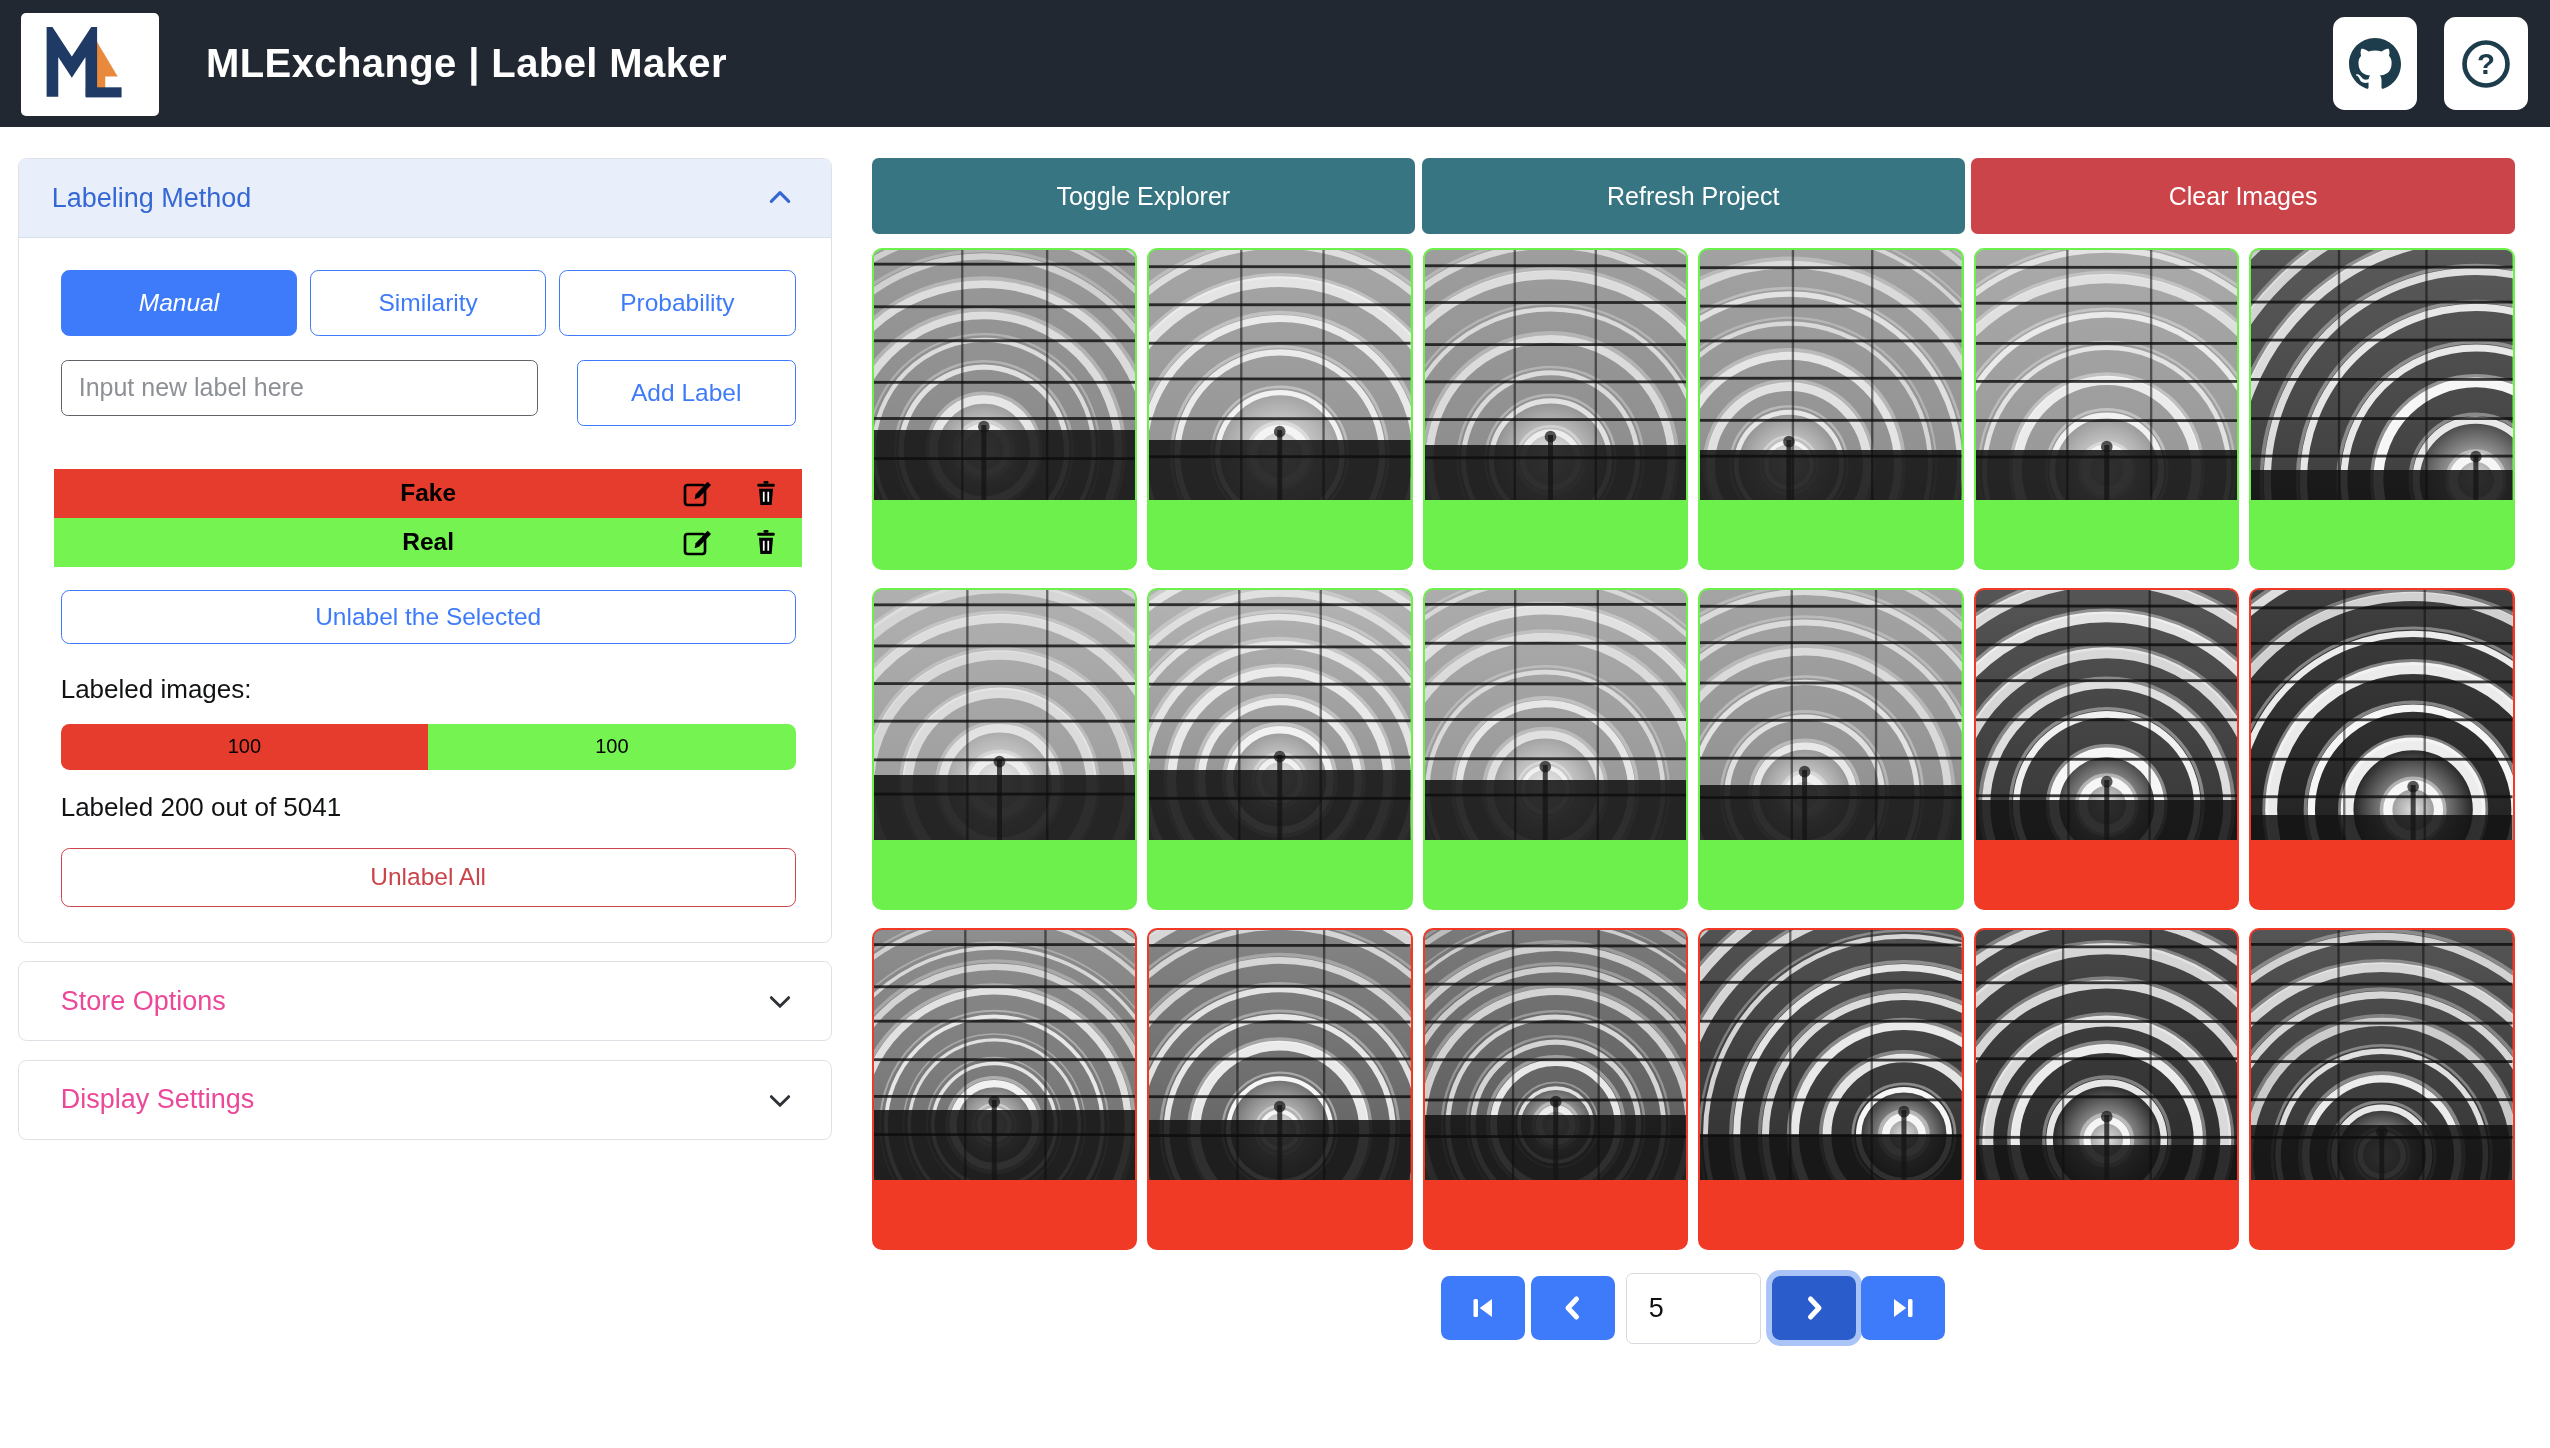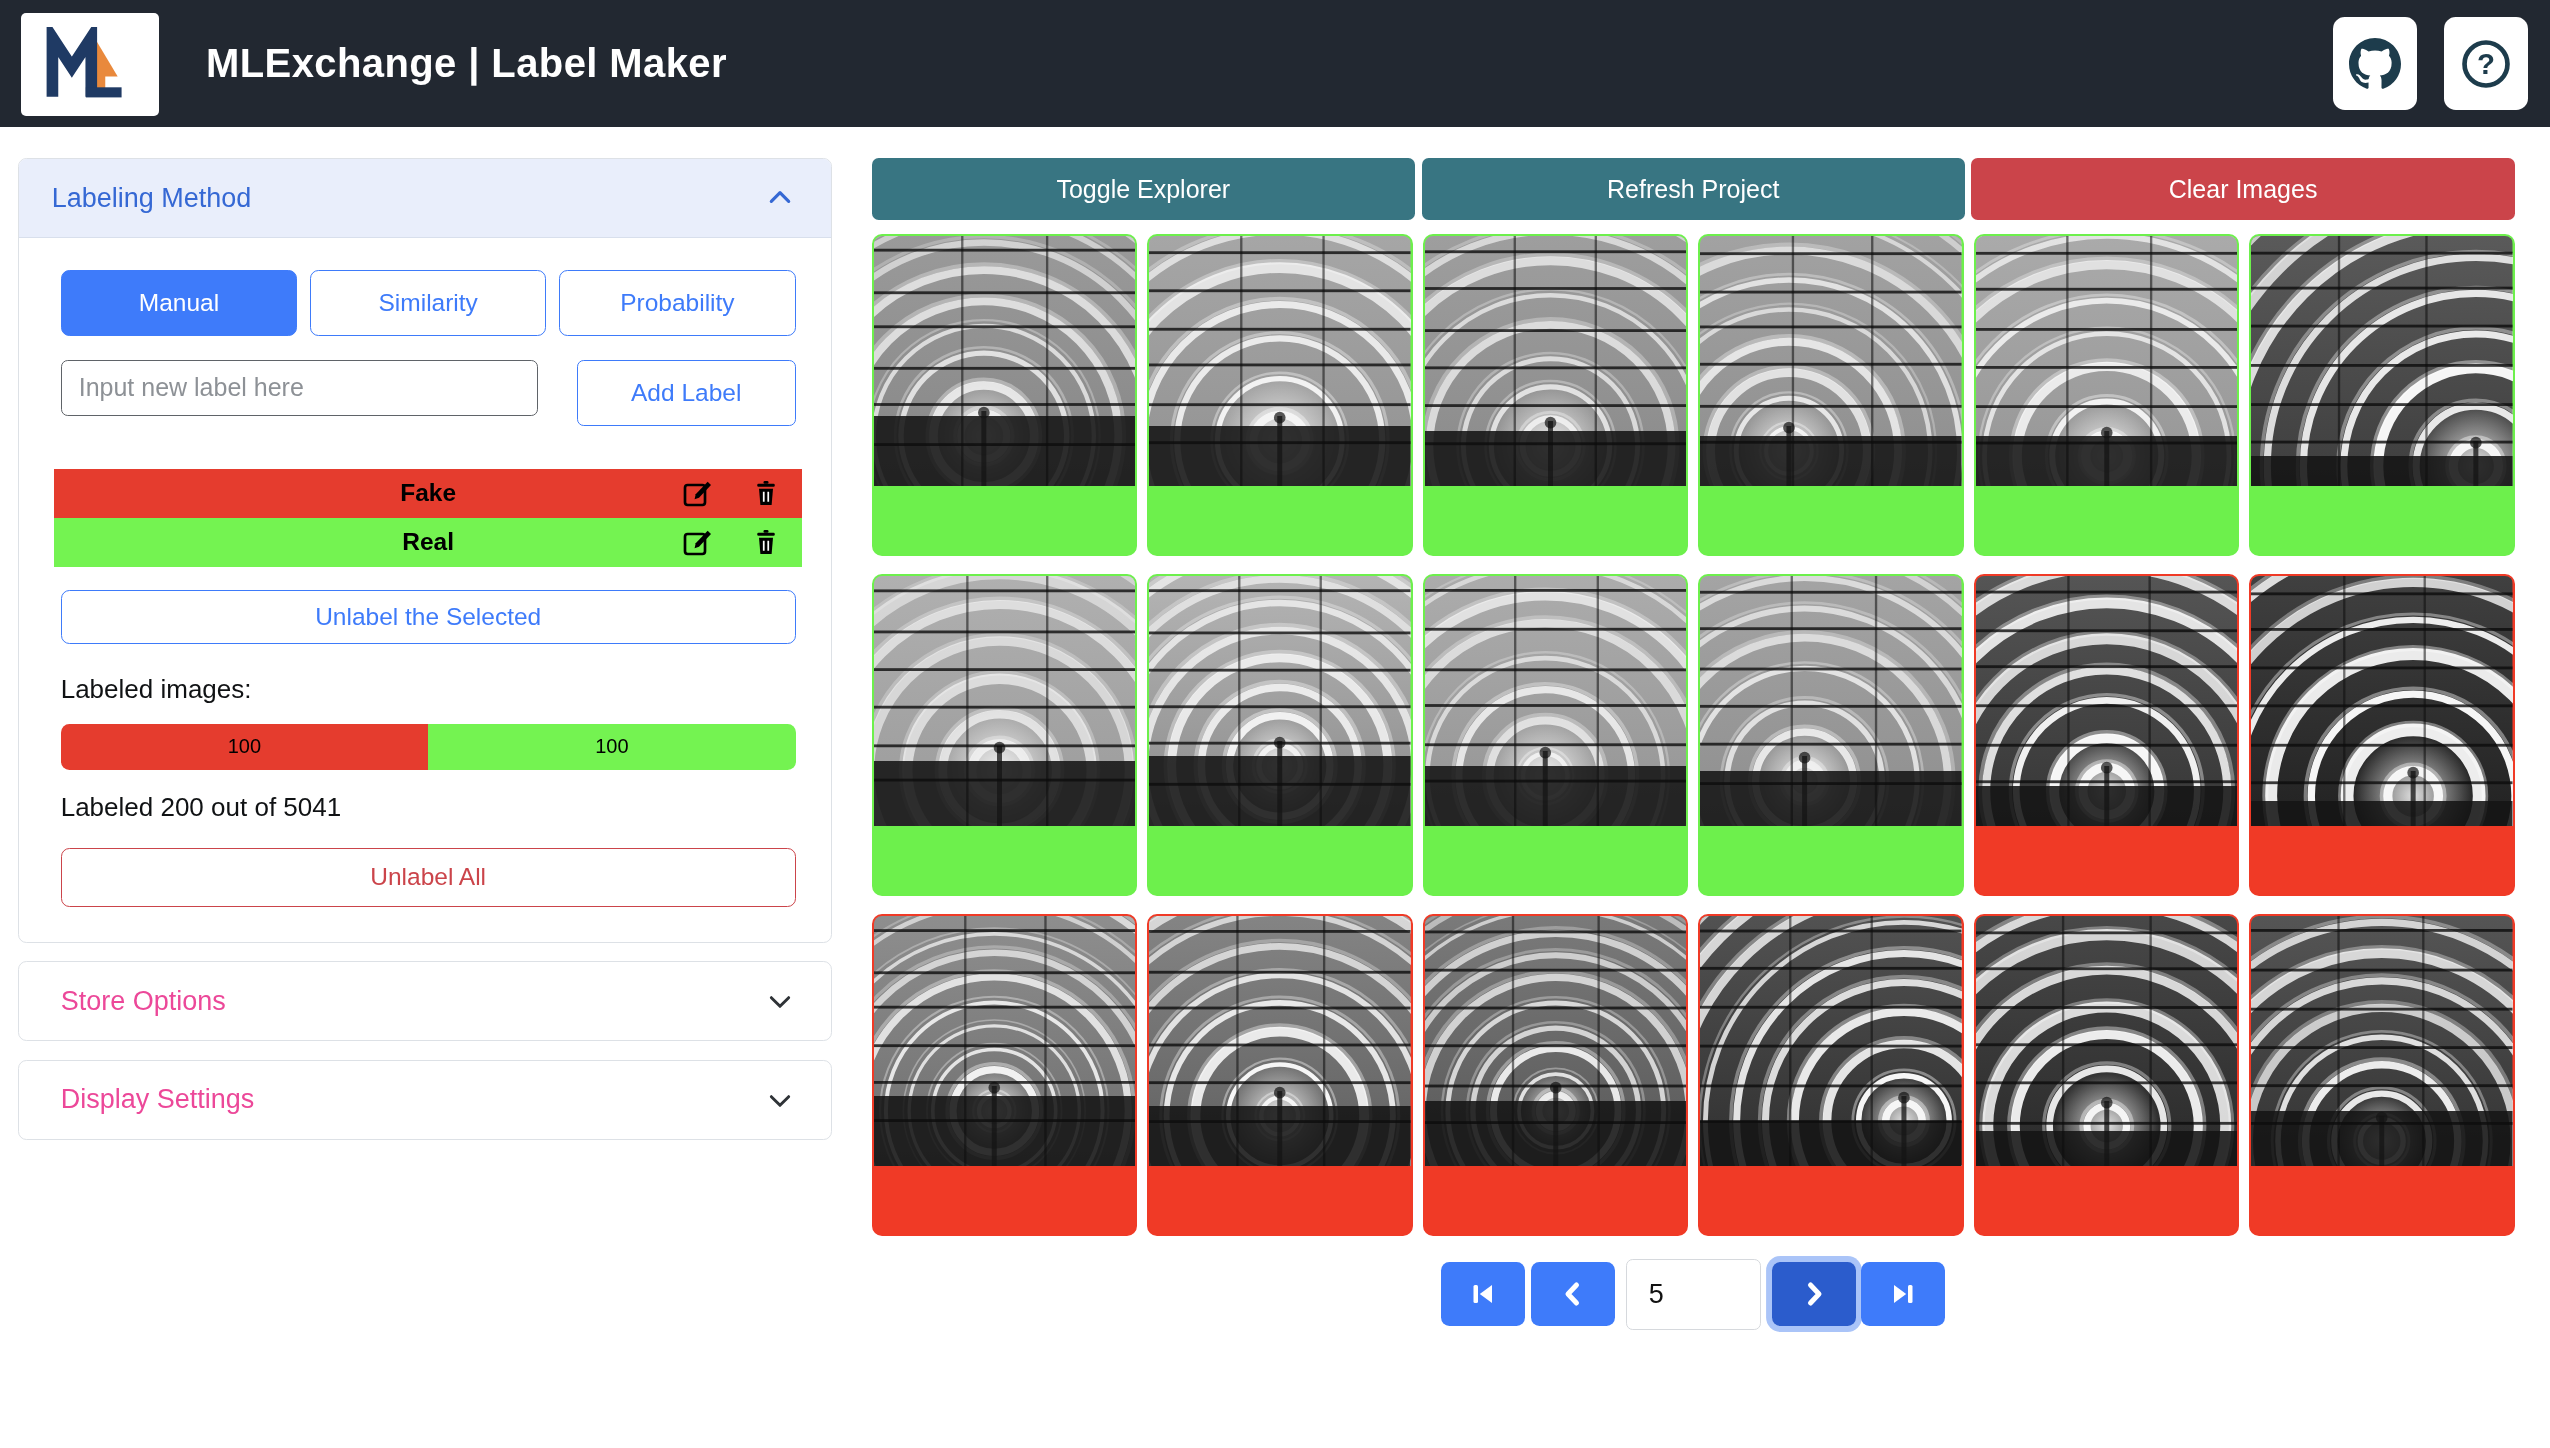--- a/index.html
+++ b/index.html
@@ -26,21 +26,21 @@
     height:79px; padding:0 35px 0 42px; cursor:pointer; }
   .card-head.accent { background:#e9eefb; border-bottom:1.7px solid #d8dfec;padding-left:33px; }
   .card-head.accent .card-title { color:#3568d4; }
   .card-title { font-size:27px; color:#ec4899; }
   .card-body { padding:32px 35px 35px 42px; }
 
   
   .tabs { display:flex; gap:12.7px; margin-bottom:23.6px; }
   .tab { flex:1; height:66px; border:1.7px solid #3e7bfa; border-radius:8.4px; background:#fff;
     color:#3e7bfa; font-size:24.5px; cursor:pointer; font-family:inherit; }
-  .tab.active { background:#3e7bfa; color:#fff; }
+  .tab.active { background:#3e7bfa; color:#fff;font-style:italic; }
 
   
   .addrow { display:flex; justify-content:space-between; margin-bottom:43px; }
   .newlabel-input { width:477px; height:56px; border:1.7px solid #5f6368; border-radius:6.7px;
     font-size:25px; padding:0 17px; color:#222; font-family:inherit; }
   .newlabel-input::placeholder { color:#8d9196; }
   .btn { border-radius:8.4px; background:#fff; font-size:24.5px; cursor:pointer; font-family:inherit; }
   .btn.outline-primary { border:1.7px solid #3e7bfa; color:#3e7bfa; }
   .btn.outline-danger  { border:1.7px solid #cb444a; color:#cb444a; }
   .add-label-btn { width:219px; height:66px; border-radius:6.7px; }
@@ -57,21 +57,21 @@
   .unlabel-selected { margin-top:23.6px; height:54px; }
   .caption { font-size:26px; color:#101214; }
   .cap-images { margin-top:30px; margin-bottom:18.6px; }
   .cap-summary { margin-top:22px; }
   .progress { height:46px; display:flex; border-radius:8.4px; overflow:hidden; }
   .p-seg { display:flex; align-items:center; justify-content:center; font-size:20px; color:#000; }
   .unlabel-all { margin-top:25px; height:59px; }
 
   
   .toolbar { display:grid; grid-template-columns:1fr 1fr 1fr; gap:6.7px; }
-  .tbtn { height:62px; border:none; border-radius:6.7px; color:#fff; font-size:25px;
+  .tbtn { height:76px; border:none; border-radius:6.7px; color:#fff; font-size:25px;
     cursor:pointer; font-family:inherit; }
   .tbtn.teal { background:#387582; }
   .tbtn.red  { background:#cb444a; }
 
   .grid { margin-top:14.3px; display:grid; grid-template-columns:repeat(6,1fr);
     column-gap:10px; row-gap:17.7px; }
   .cell { height:322px; border:2.5px solid; border-radius:10px; overflow:hidden;
     display:flex; flex-direction:column; cursor:pointer; }
   .cell svg { display:block; width:100%; height:250px; }
   .cell-footer { flex:1; }

